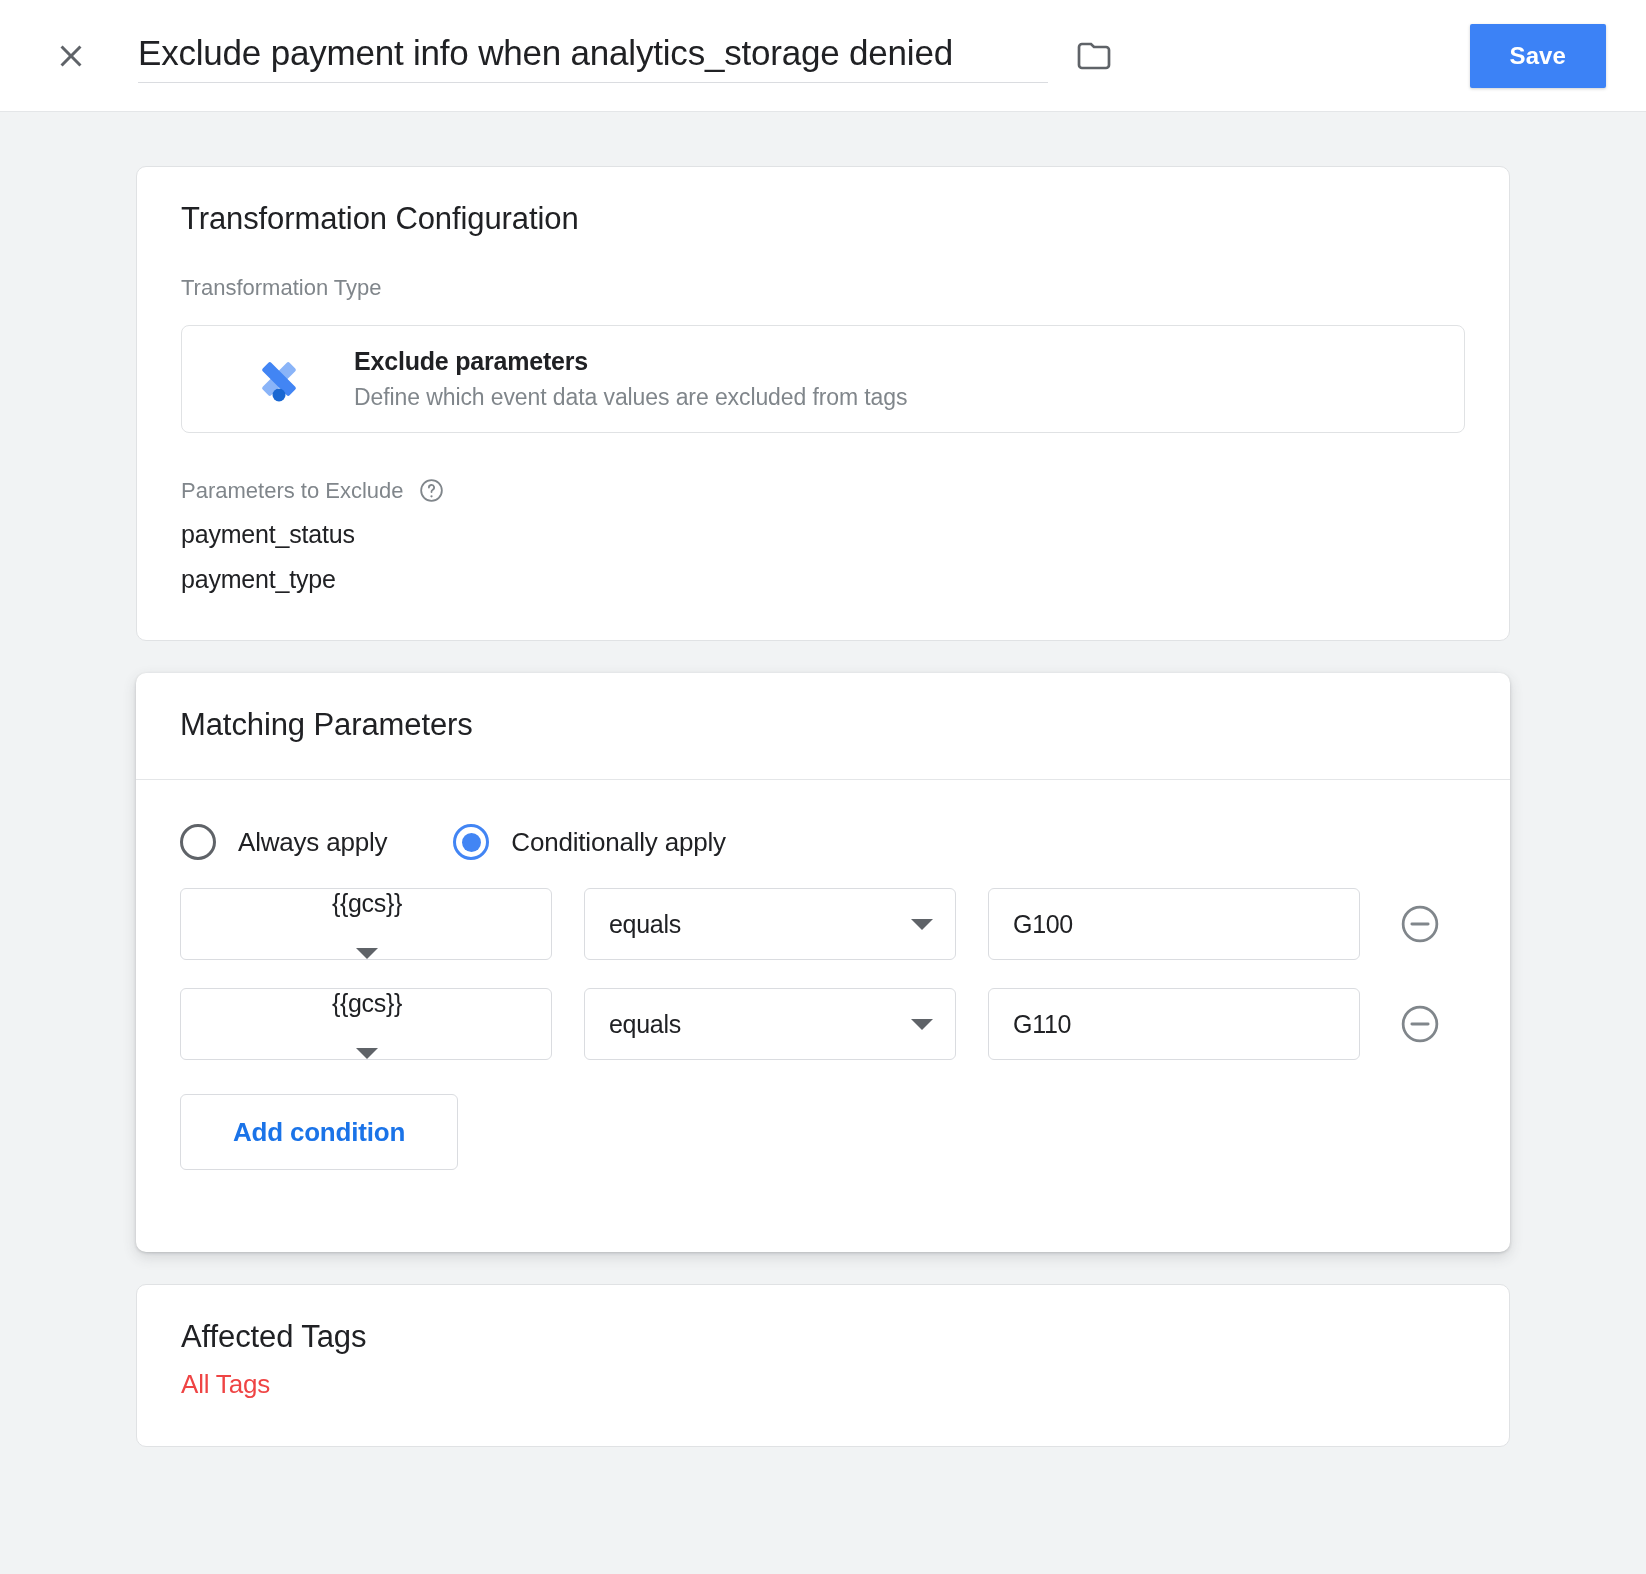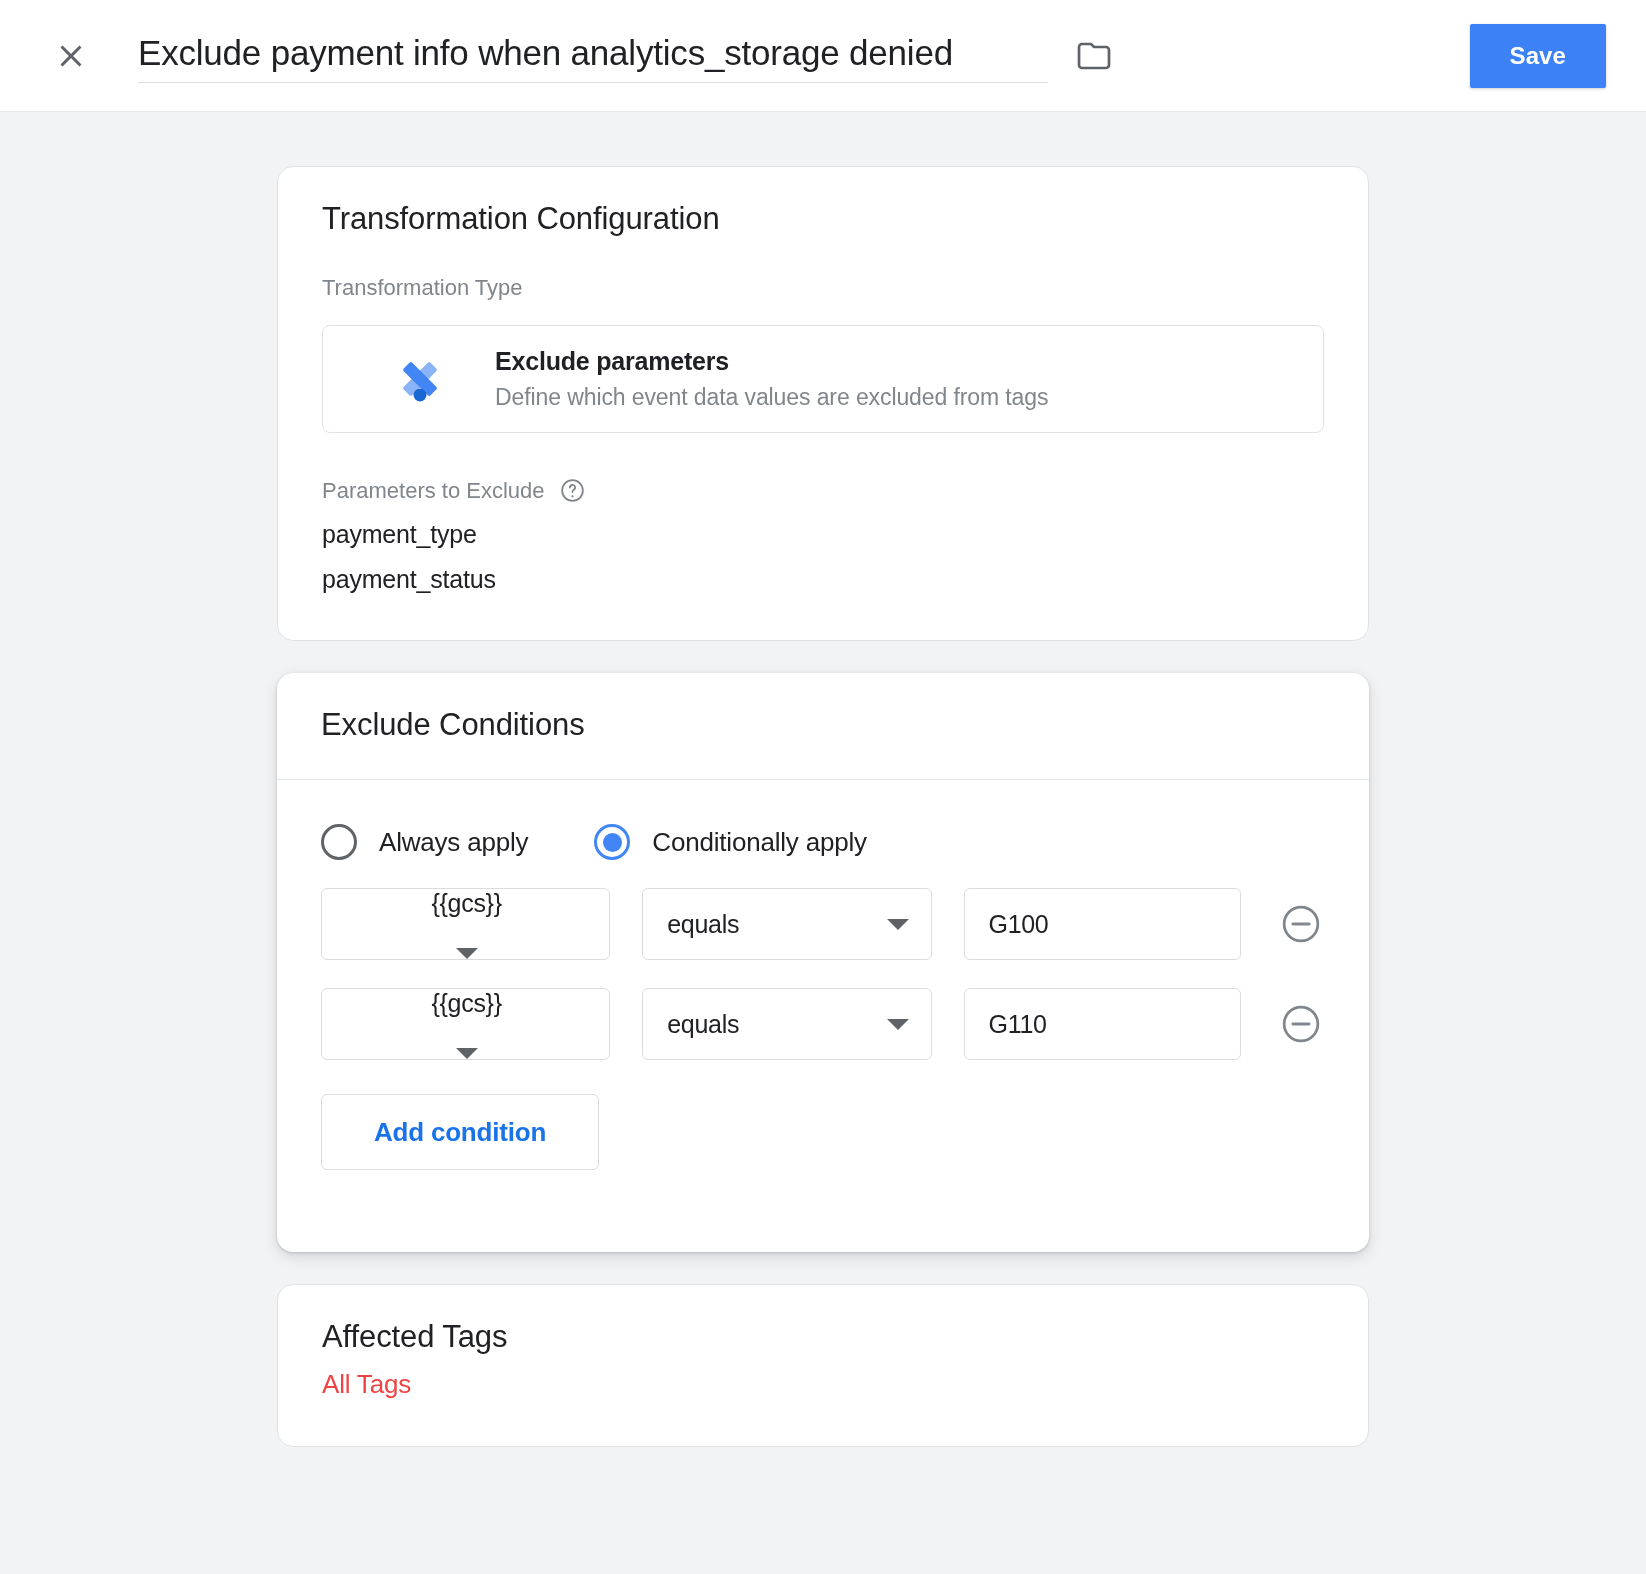--- a/index.html
+++ b/index.html
@@ -67,23 +67,23 @@
     cursor: pointer;
     box-shadow: 0 1px 3px rgba(60,64,67,.25);
     letter-spacing: .1px;
   }
 
   
   .page { padding: 0; }
 
   .card {
     background: #ffffff;
-    border-radius: 16px;
+    border-radius: 10px;
     margin: 13px auto;
-    width: 1092px;
+    width: 1374px;
   }
   .card.plain { border: 1px solid #e0e2e4; }
   .card.elevated {
     box-shadow: 0 1px 3px rgba(60,64,67,.22), 0 5px 14px rgba(60,64,67,.16);
   }
 
   #card-transformation { margin-top: 54px; }
   #card-matching { margin-top: 32px; }
   #card-affected { margin-top: 32px; }
 
@@ -295,30 +295,30 @@
       <span class="field-label">Parameters to Exclude</span>
       <span class="help-icon">
         <svg width="27" height="27" viewBox="0 0 24 24" aria-hidden="true">
           <circle cx="12" cy="12" r="9.2" fill="none" stroke="#80868b" stroke-width="1.6"></circle>
           <path d="M12 17.2v-.01" stroke="#80868b" stroke-width="2" stroke-linecap="round"></path>
           <path d="M9.7 9.4a2.3 2.3 0 1 1 3.2 2.1c-.6.3-.9.8-.9 1.5v.4" fill="none" stroke="#80868b" stroke-width="1.6" stroke-linecap="round"></path>
         </svg>
       </span>
     </div>
 
+    <div class="param-value">payment_status</div>
     <div class="param-value">payment_type</div>
-    <div class="param-value">payment_status</div>
 
     <div class="card-pad-bottom"></div>
   </div>
 
   <div class="card elevated" id="card-matching">
 
     <div class="mc-head">
-      <div style="font-size:31px;letter-spacing:-.1px;">Exclude Conditions</div>
+      <div style="font-size:31px;letter-spacing:-.1px;">Matching Parameters</div>
     </div>
     <div class="divider"></div>
 
     <div class="radio-row">
       <div class="radio-item">
         <span class="radio-mark"></span>
         <span class="radio-label">Always apply</span>
       </div>
       <div class="radio-item">
         <span class="radio-mark checked"></span>

